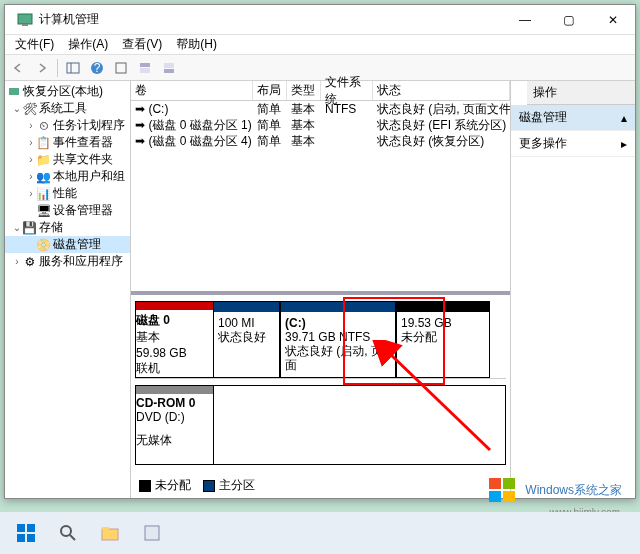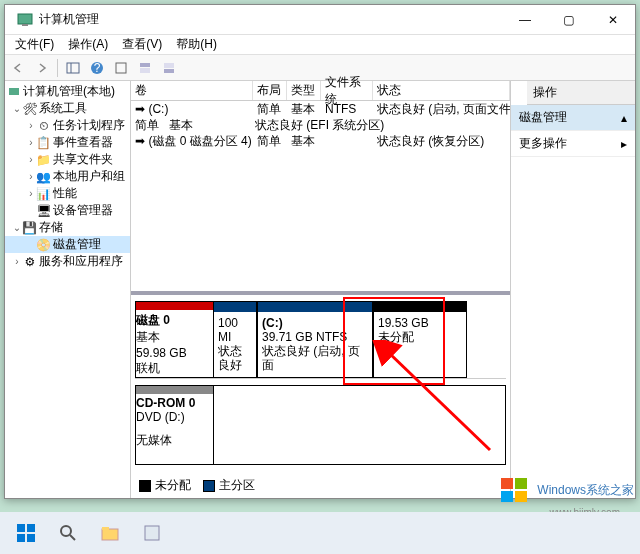--- a/index.html
+++ b/index.html
@@ -41,21 +41,21 @@
 .legend-item { display: flex; align-items: center; gap: 4px; }
 .legend-sw { width: 12px; height: 12px; border: 1px solid #000; }
 .actions { width: 124px; }
 .actions-hd { background: #f0f0f0; padding: 3px 6px; border-bottom: 1px solid #ccc; margin-left: 16px; }
 .actions-item { padding: 4px 8px; border-bottom: 1px solid #eee; display: flex; justify-content: space-between; align-items: center; }
 .actions-item.hl { background: #d6e8f5; }
 .redbox { position: absolute; border: 2px solid #f00; pointer-events: none; }
 .arrow-svg { position: absolute; pointer-events: none; }
 .taskbar { position: absolute; bottom: 0; left: 0; right: 0; height: 42px; background: #e8eef5; display: flex; align-items: center; padding-left: 6px; gap: 2px; }
 .taskbtn { width: 40px; height: 34px; display: flex; align-items: center; justify-content: center; border-radius: 4px; }
-.watermark { position: absolute; right: 6px; bottom: 48px; display: flex; align-items: center; gap: 6px; font-size: 22px; color: #3878b8; font-weight: 400; }
+.watermark { position: absolute; right: 18px; bottom: 48px; display: flex; align-items: center; gap: 6px; font-size: 22px; color: #3878b8; font-weight: 400; }
 .watermark .wlogo { width: 32px; height: 32px; }
 .col-vol{width:122px}.col-lay{width:34px}.col-typ{width:34px}.col-fs{width:52px}.col-st{flex:1}
 </style>
 </head>
 <body>
 
 <div class="window">
   <div class="titlebar">
     <span class="icon">
       <svg viewBox="0 0 16 16">
@@ -122,21 +122,21 @@
   </div>
 
   <div class="body">
     <div class="tree">
       <div class="tree-row">
         <span class="ticon">
             <svg width="12" height="12">
               <rect x="1" y="2" width="10" height="7" fill="#5a8"></rect>
             </svg>
           </span>
-        <span>计算机管理(本地)</span>
+        <span>恢复分区(本地)</span>
       </div>
       <div class="tree-row" style="padding-left:6px">
         <span class="tw">⌄</span>
         <span class="ticon">🛠</span>
         <span>系统工具</span>
       </div>
       <div class="tree-row" style="padding-left:20px">
           <span class="tw">›</span>
           <span class="ticon">⏲</span>
           <span>任务计划程序</span>
@@ -191,20 +191,21 @@
       </div>
       <div class="vol-list">
         <div class="vol-row">
           <span class="col-vol">➡ <span>(C:)</span></span>
           <span class="col-lay">简单</span>
           <span class="col-typ">基本</span>
           <span class="col-fs">NTFS</span>
           <span class="col-st">状态良好 (启动, 页面文件, 故障转储, 基本数据</span>
         </div>
         <div class="vol-row">
+          <span class="col-vol">➡ <span>(磁盘 0 磁盘分区 1)</span></span>
           <span class="col-lay">简单</span>
           <span class="col-typ">基本</span>
           <span class="col-fs"></span>
           <span class="col-st">状态良好 (EFI 系统分区)</span>
         </div>
         <div class="vol-row">
           <span class="col-vol">➡ <span>(磁盘 0 磁盘分区 4)</span></span>
           <span class="col-lay">简单</span>
           <span class="col-typ">基本</span>
           <span class="col-fs"></span>
@@ -215,21 +216,21 @@
       <div class="disk-area">
         <div class="disk-row">
           <div class="disk-label">
             <div class="bar"></div>
             <div style="font-weight:bold">磁盘 0</div>
             <div>基本</div>
             <div>59.98 GB</div>
             <div>联机</div>
           </div>
           <div class="parts">
-            <div class="part" style="width:44px">
+            <div class="part" style="width:67px">
               <div class="pbar"></div>
               <div class="ptxt">
                   <div>100 MI</div>
                   <div>状态良好</div>
                 </div>
             </div>
             <div class="part" style="width:116px">
               <div class="pbar"></div>
               <div class="ptxt">
                   <div style="font-weight:bold">(C:)</div>

